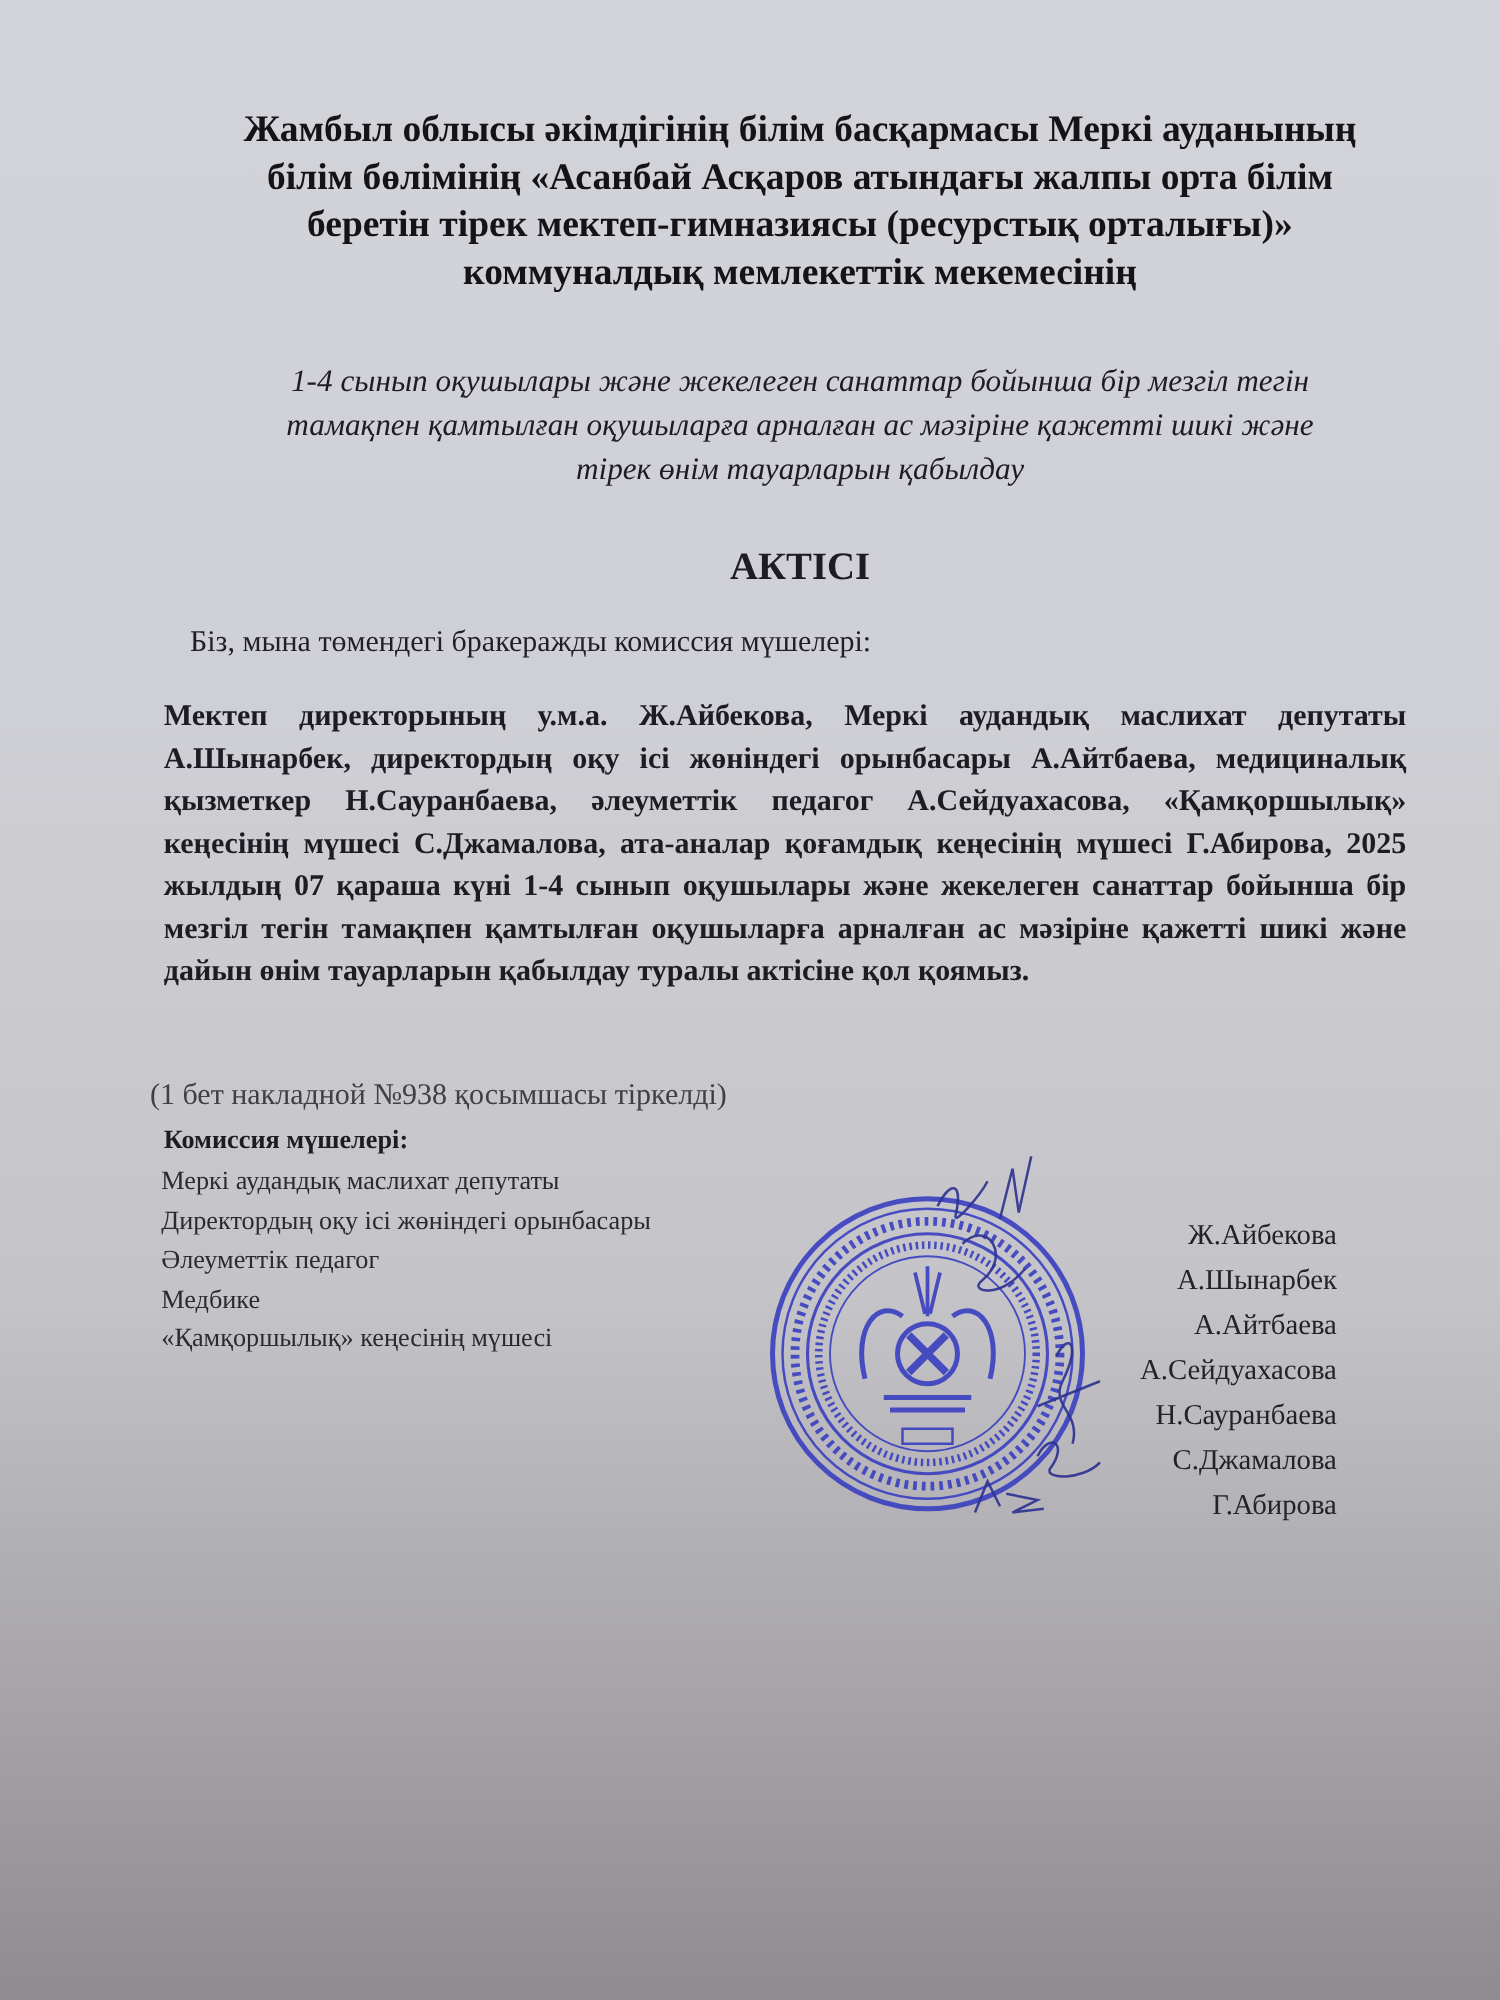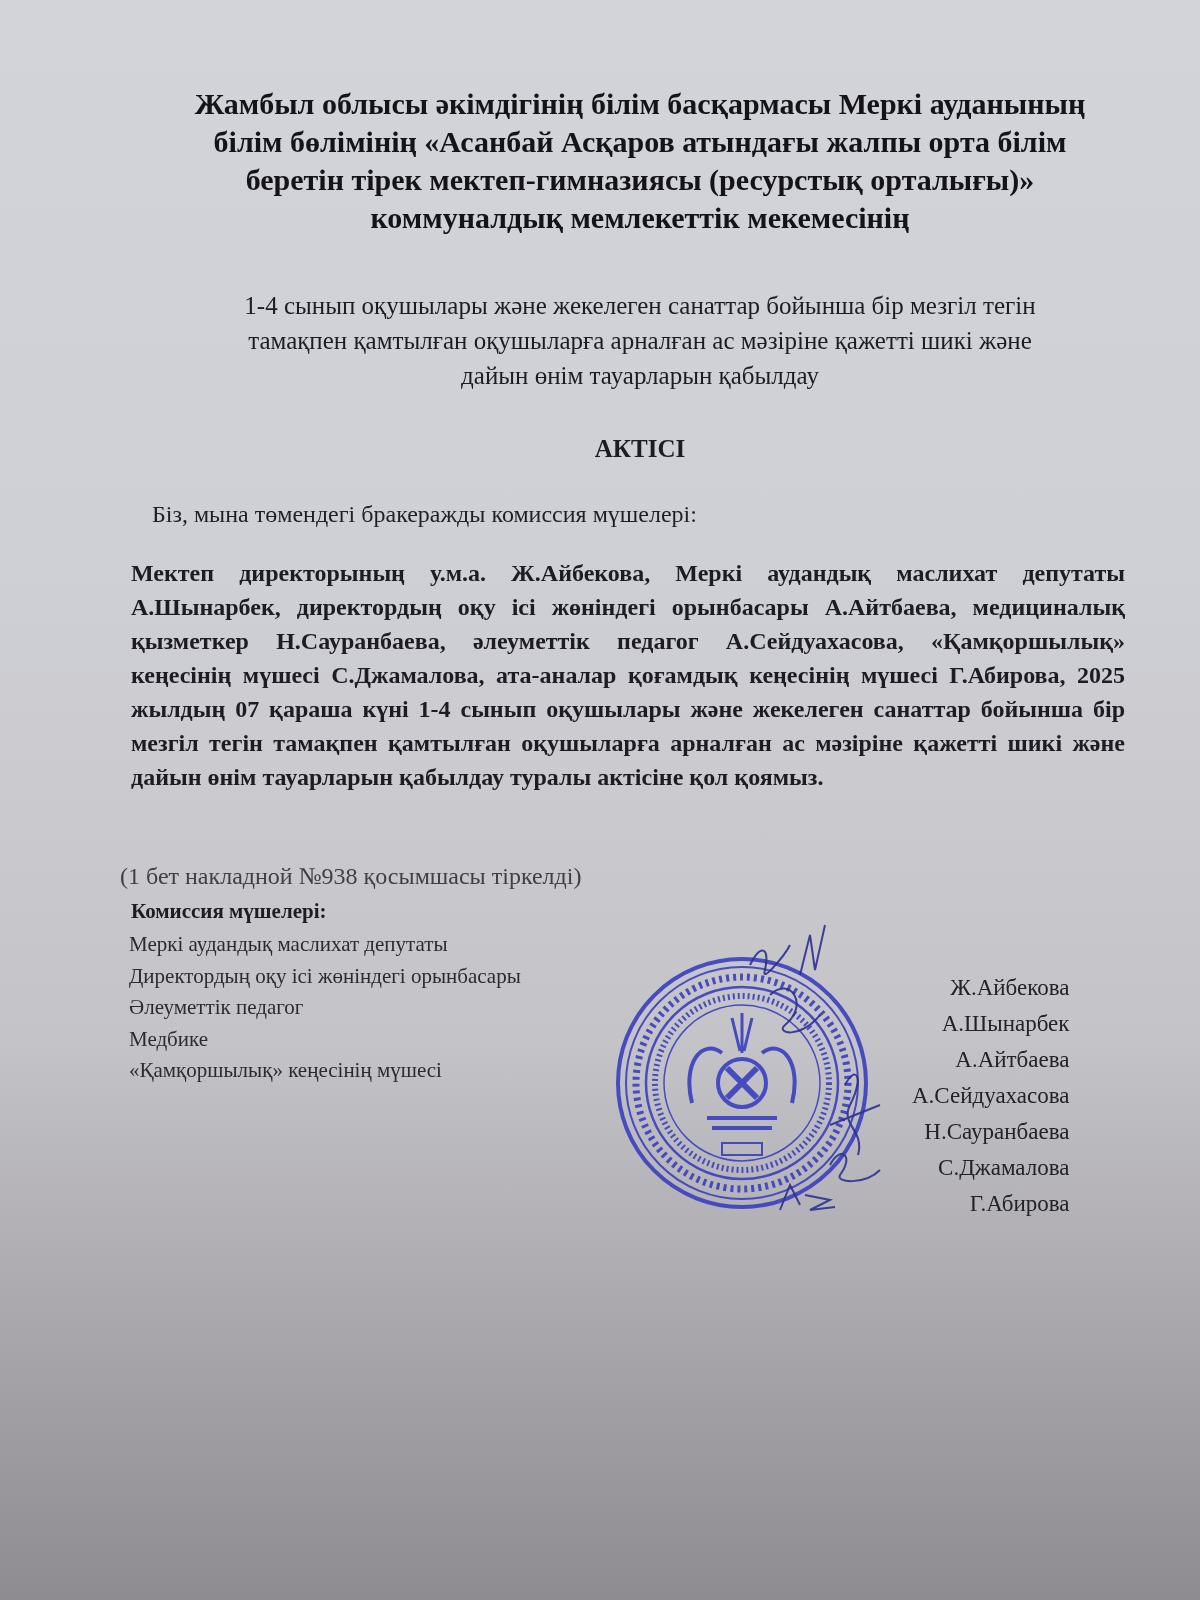--- a/index.html
+++ b/index.html
@@ -11,25 +11,25 @@
       position: relative;
     }
     .page { position: absolute; left: 0; top: 0; width: 1200px; height: 1600px; margin-top: 15px; }
     .header {
       position: absolute; left: 150px; top: 70px; width: 980px;
       text-align: center; font-weight: bold; font-size: 30px; line-height: 38px;
       color: #141418;
     }
     .subtitle {
       position: absolute; left: 150px; top: 273px; width: 980px;
-      text-align: center; font-size: 25px; line-height: 35px; color: #1c1c22;
+      text-align: center; font-size: 25px; line-height: 35px; color: #1c1c22; font-style: italic;
     }
     .act-title {
       position: absolute; left: 150px; top: 420px; width: 980px;
-      text-align: center; font-weight: bold; font-size: 25px; color: #1c1c22;
+      text-align: center; font-weight: bold; font-size: 31px; color: #1c1c22;
     }
     .intro {
       position: absolute; left: 152px; top: 486px; font-size: 24px; color: #1f1f25;
     }
     .body-text {
       position: absolute; left: 131px; top: 541px; width: 994px;
       font-size: 24px; line-height: 34px; text-align: justify; color: #1c1c22; font-weight: bold;
     }
     .attachment {
       position: absolute; left: 120px; top: 848px; font-size: 24px; color: #404040;
@@ -60,21 +60,21 @@
   <div class="header">
     <div>Жамбыл облысы әкімдігінің білім басқармасы Меркі ауданының</div>
     <div>білім бөлімінің «Асанбай Асқаров атындағы жалпы орта білім</div>
     <div>беретін тірек мектеп-гимназиясы (ресурстық орталығы)»</div>
     <div>коммуналдық мемлекеттік мекемесінің</div>
   </div>
 
   <div class="subtitle">
     <div>1-4 сынып оқушылары және жекелеген санаттар бойынша бір мезгіл тегін</div>
     <div>тамақпен қамтылған оқушыларға арналған ас мәзіріне қажетті шикі және</div>
-    <div>дайын өнім тауарларын қабылдау</div>
+    <div>тірек өнім тауарларын қабылдау</div>
   </div>
 
   <div class="act-title">АКТІСІ</div>
 
   <div class="intro">Біз, мына төмендегі бракеражды комиссия мүшелері:</div>
 
   <div class="body-text">Мектеп директорының у.м.а. Ж.Айбекова, Меркі аудандық маслихат депутаты А.Шынарбек, директордың оқу ісі жөніндегі орынбасары А.Айтбаева, медициналық қызметкер Н.Сауранбаева, әлеуметтік педагог А.Сейдуахасова, «Қамқоршылық» кеңесінің мүшесі С.Джамалова, ата-аналар қоғамдық кеңесінің мүшесі Г.Абирова, 2025 жылдың 07 қараша күні 1-4 сынып оқушылары және жекелеген санаттар бойынша бір мезгіл тегін тамақпен қамтылған оқушыларға арналған ас мәзіріне қажетті шикі және дайын өнім тауарларын қабылдау туралы актісіне қол қоямыз.</div>
 
   <div class="attachment">(1 бет накладной №938 қосымшасы тіркелді)</div>
 

